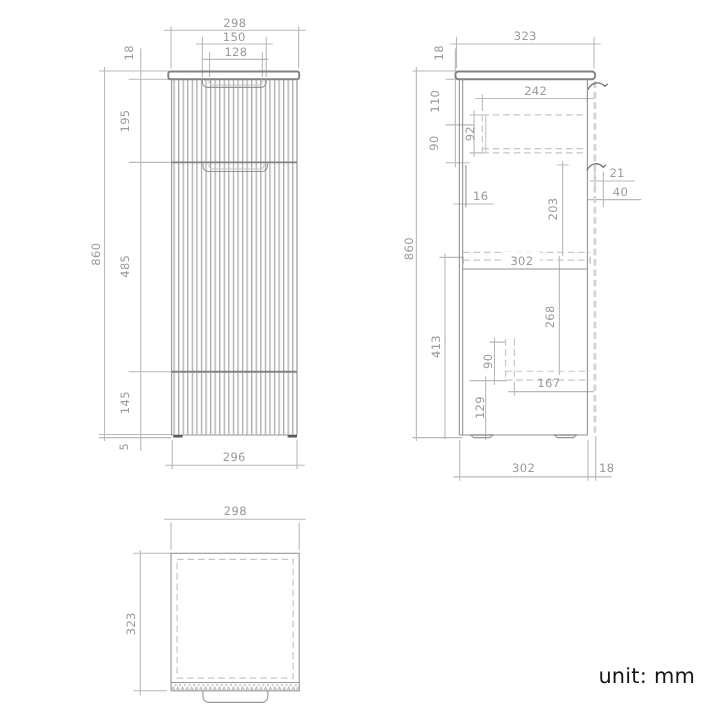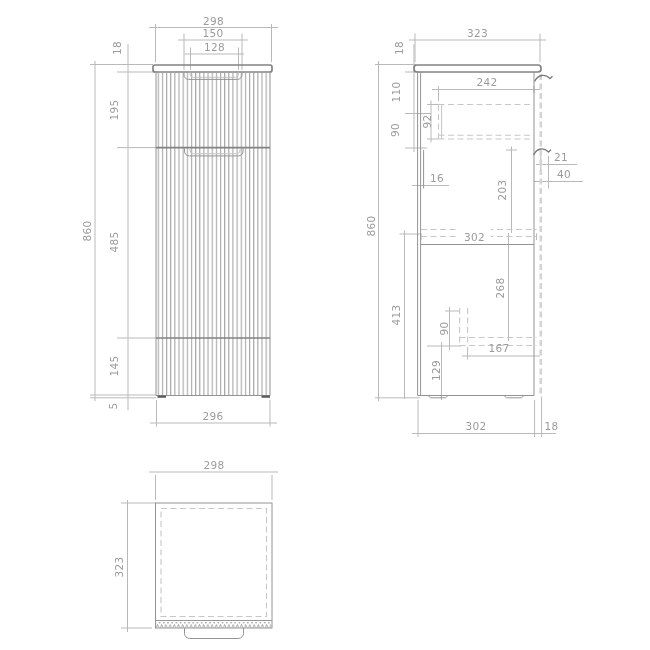--- a/index.html
+++ b/index.html
@@ -159,13 +159,14 @@
     <rect x="155.5" y="503" width="116.5" height="125" class="ln" fill="#ffffff"></rect>
     <rect x="161" y="508.5" width="105.5" height="108" class="dsh"></rect>
     <line x1="155.5" y1="620.5" x2="272" y2="620.5" class="ln"></line>
     <rect x="156" y="622" width="115.5" height="6" fill="url(#pZig)"></rect>
     <path class="ln" fill="none" d="M184.5 628 v5.2 a5.3 5.3 0 0 0 5.3 5.3 h48.4 a5.3 5.3 0 0 0 5.3 -5.3 v-5.2"></path>
     <text x="214" y="468.5" text-anchor="middle">298</text>
     <text x="119" y="570.5" text-anchor="middle" transform="rotate(-90 119 567)">323</text>
   </g>
 </svg>
 
+<div class="unit-label">unit: mm</div>
 </div>
 
 </body></html>

